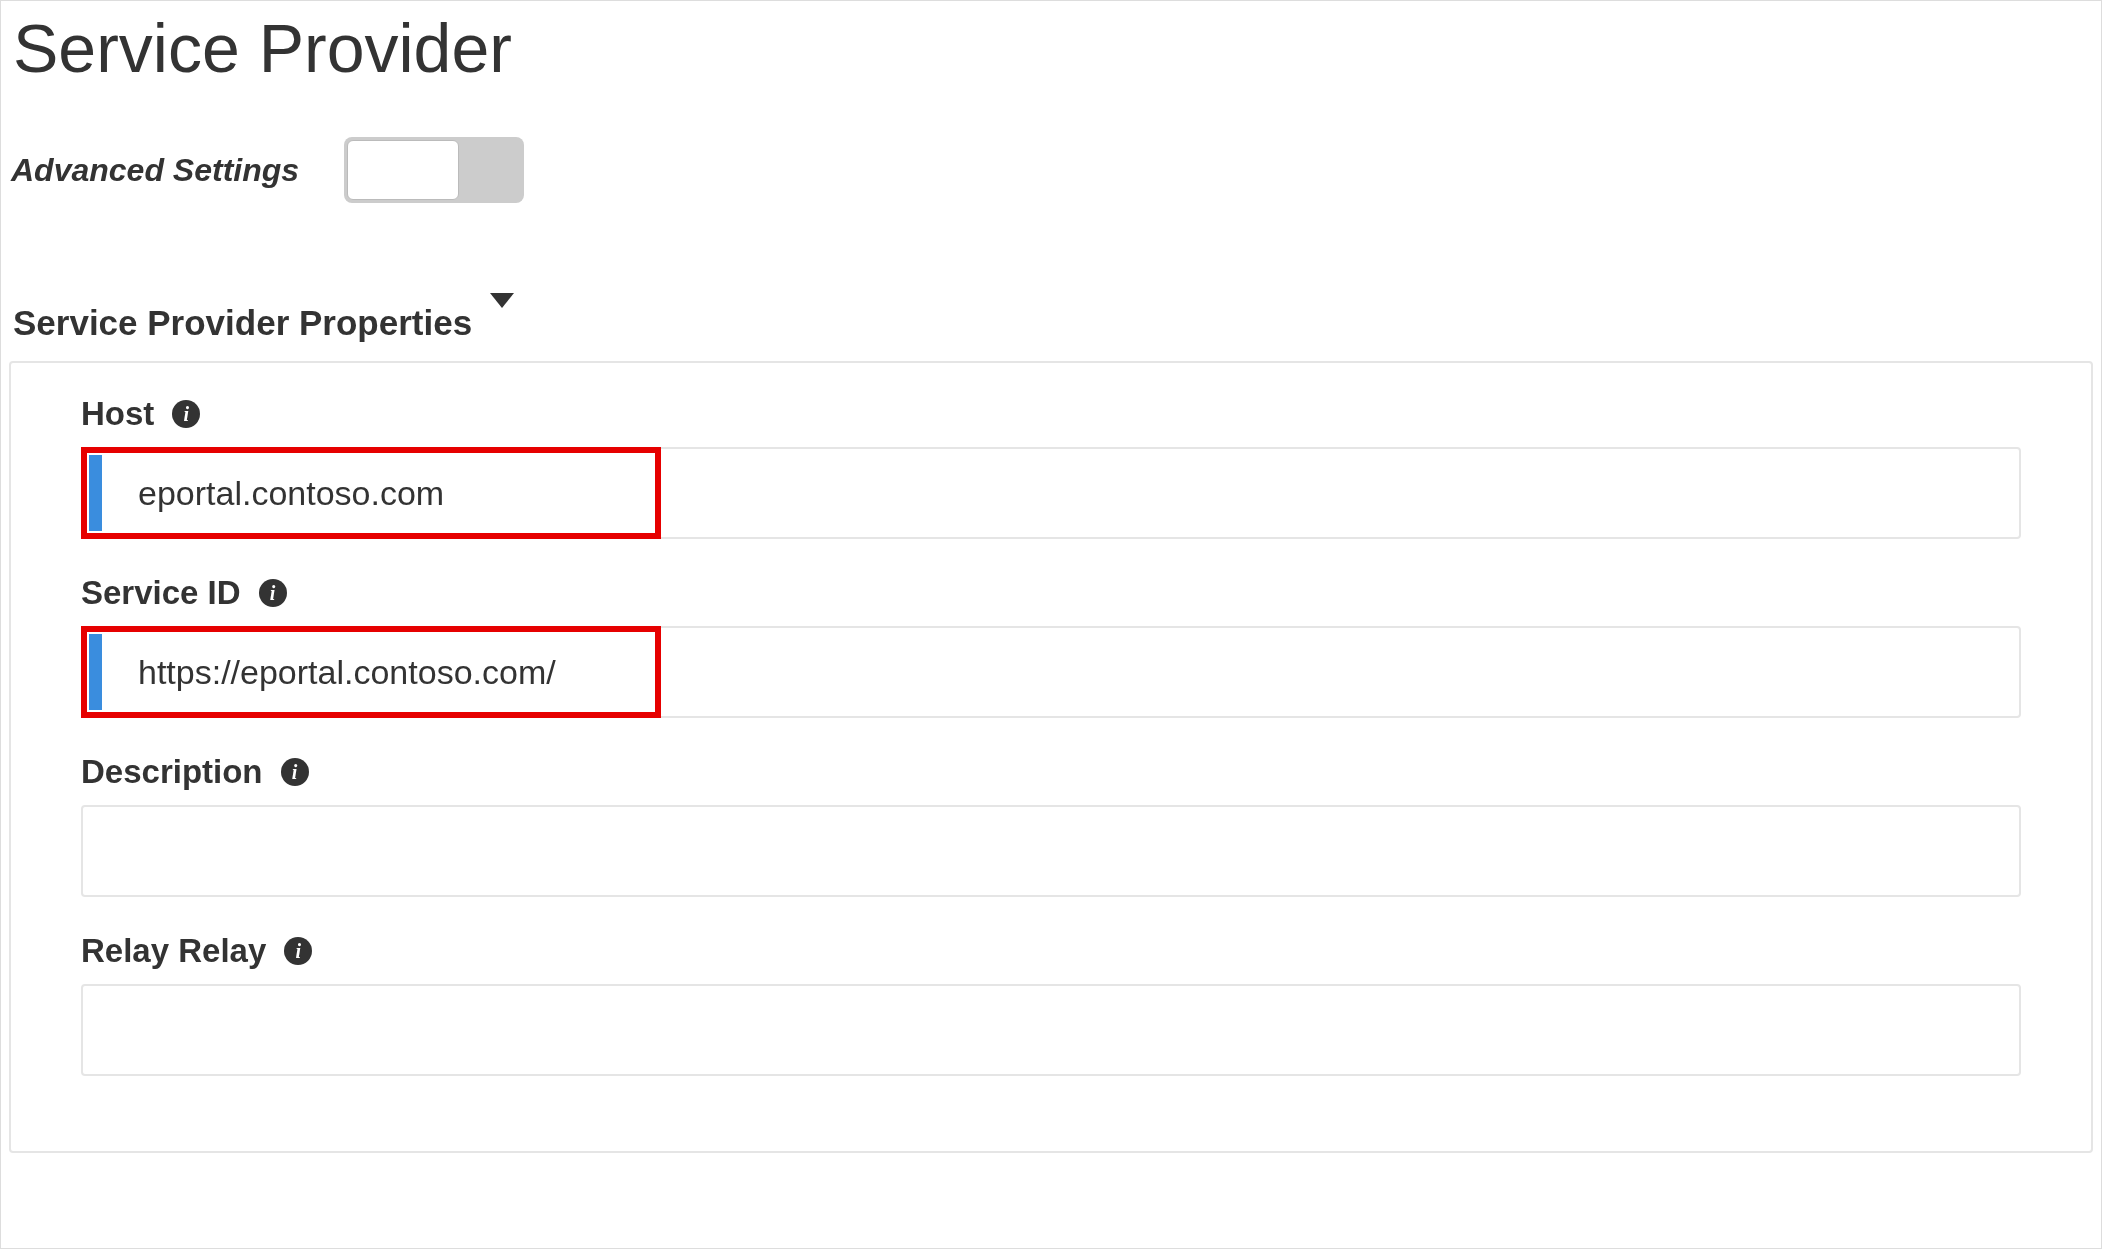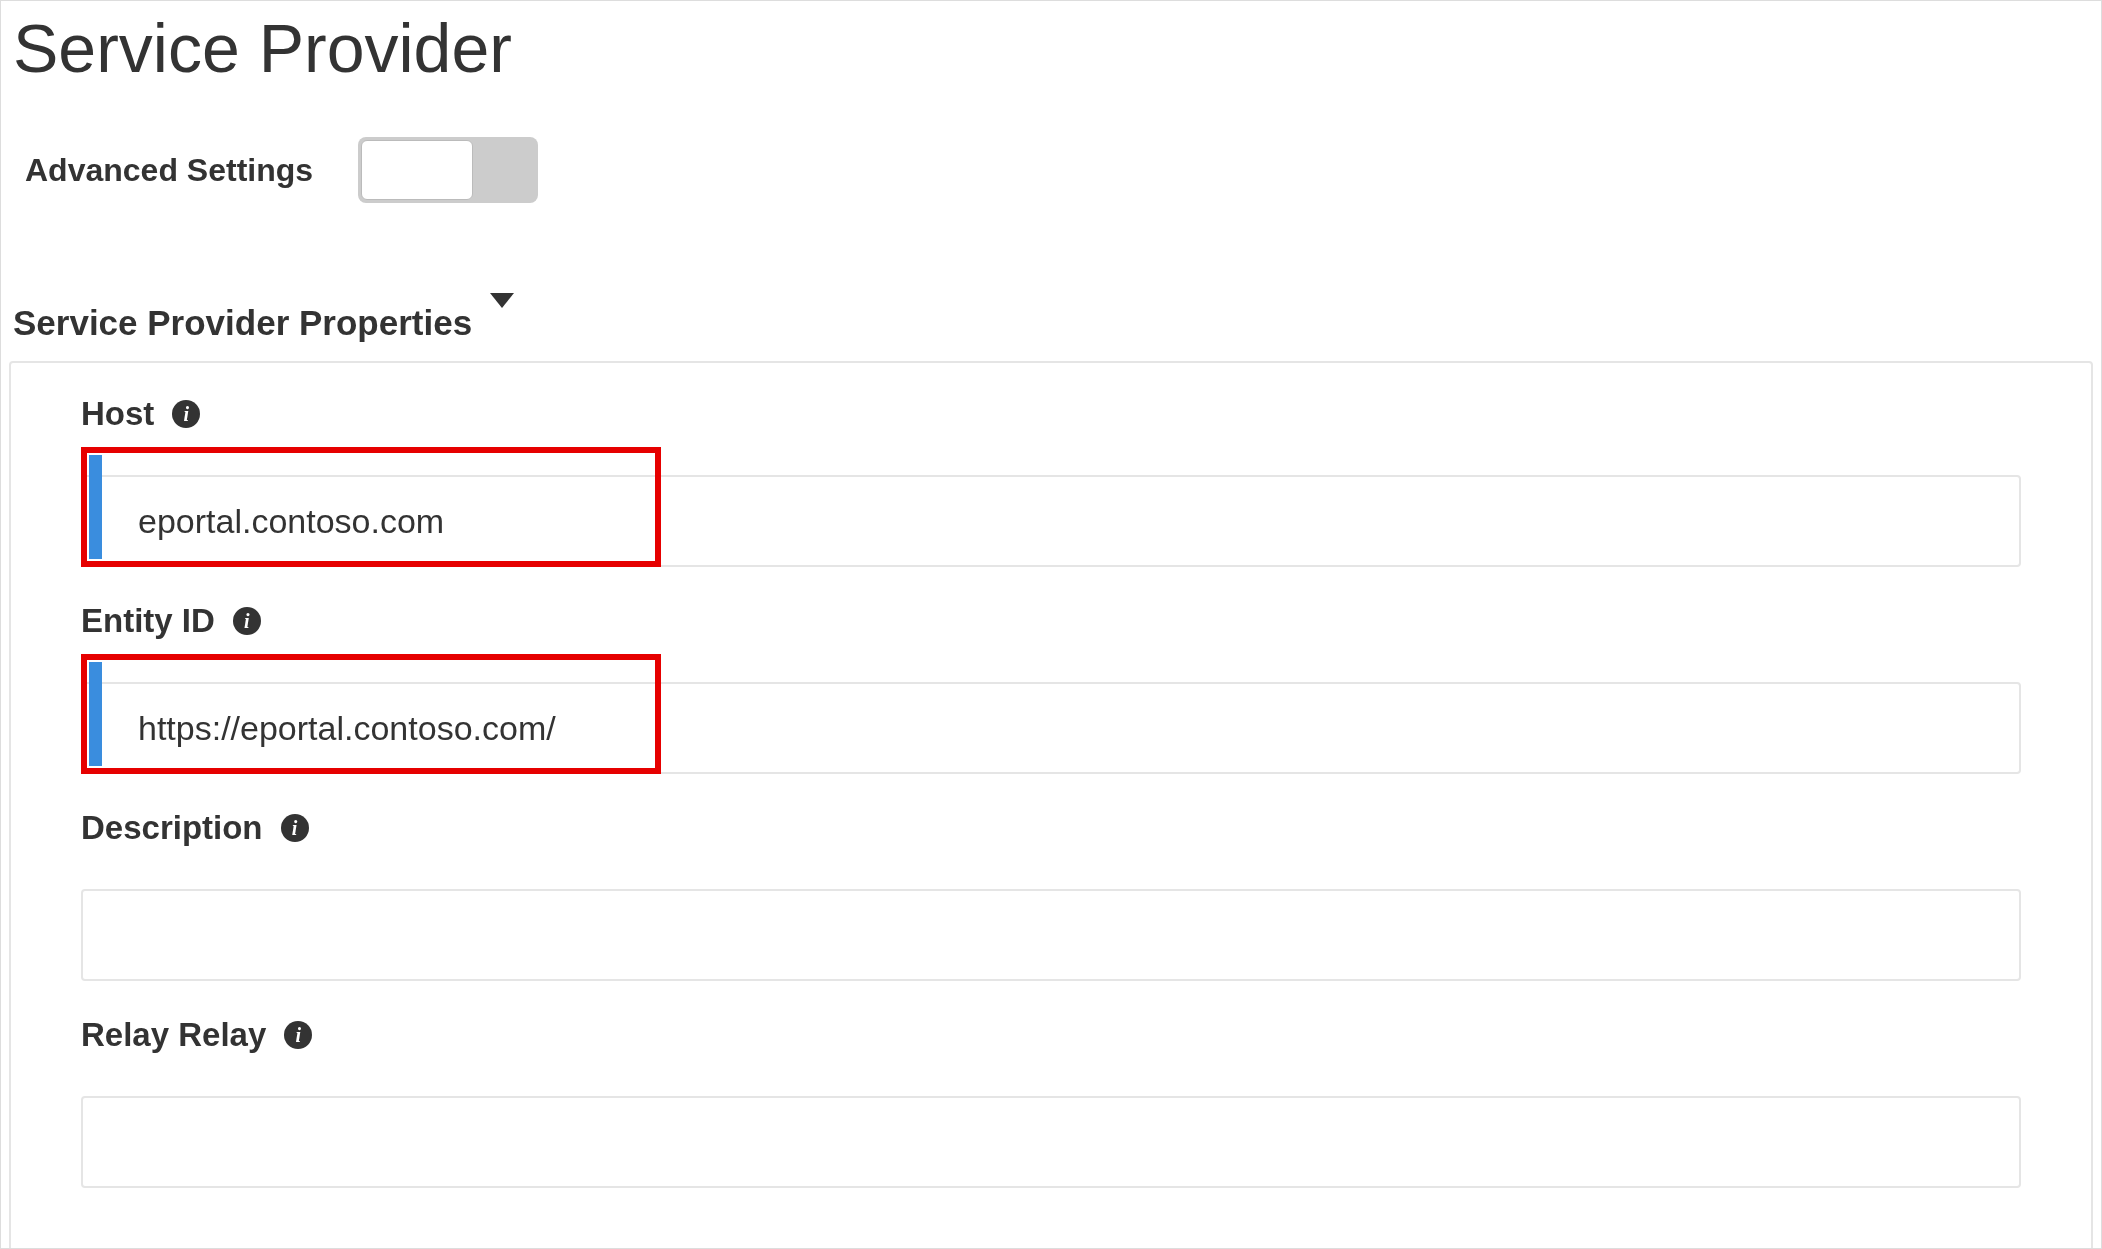--- a/index.html
+++ b/index.html
@@ -19,21 +19,22 @@
       font-size: 68px;
       font-weight: 400;
       color: #333;
       margin-bottom: 50px;
       margin-left: 4px;
     }
     .settings-row {
       display: flex;
       align-items: center;
       margin-bottom: 55px;
-      margin-left: 16px;
+      margin-left: 2px;
+      font-style: italic;
     }
     .settings-label {
       font-size: 32px;
       font-weight: 700;
       color: #333;
       margin-right: 45px;
     }
     .toggle {
       width: 180px;
       height: 66px;
@@ -114,21 +115,20 @@
     .text-input {
       width: 100%;
       height: 92px;
       border: 2px solid #e5e5e5;
       border-radius: 4px;
       font-size: 34px;
       color: #333;
       padding-left: 55px;
       padding-right: 20px;
       font-family: Arial, Helvetica, sans-serif;
-      margin-top: 28px;
     }
     .input-blue-bar {
       position: absolute;
       left: 8px;
       top: 8px;
       bottom: 8px;
       width: 13px;
       background: #3a8dde;
       z-index: 2;
     }
@@ -169,21 +169,21 @@
     </div>
     <div class="input-wrapper">
       <div class="input-blue-bar"></div>
       <input type="text" class="text-input" value="eportal.contoso.com" style="">
       <div class="red-highlight"></div>
     </div>
   </div>
 
   <div class="field-group">
     <div class="field-label-row">
-      <span class="field-label">Entity ID</span>
+      <span class="field-label">Service ID</span>
       <span class="info-icon">i</span>
     </div>
     <div class="input-wrapper">
       <div class="input-blue-bar"></div>
       <input type="text" class="text-input" value="https://eportal.contoso.com/" style="">
       <div class="red-highlight"></div>
     </div>
   </div>
 
   <div class="field-group">

